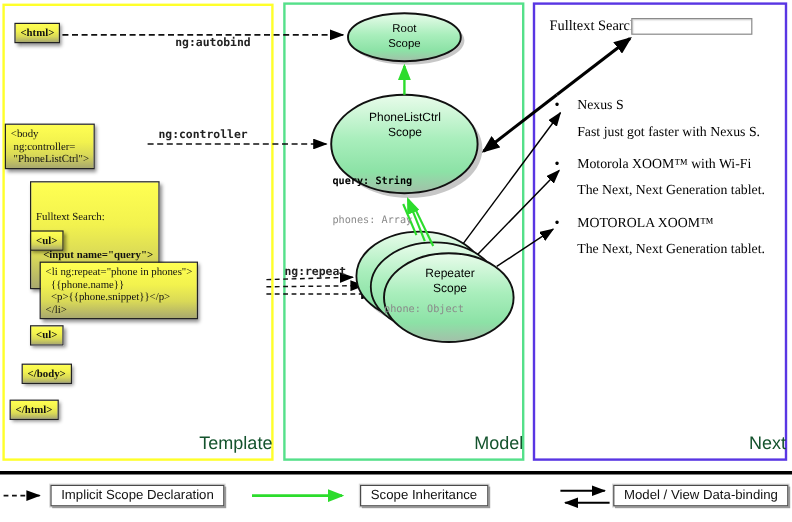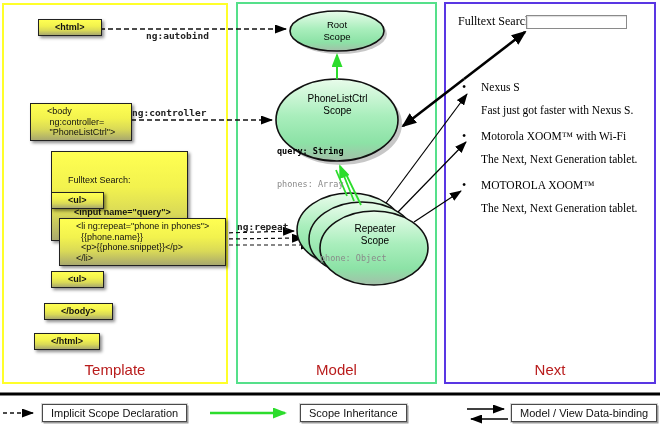--- a/index.html
+++ b/index.html
@@ -4,23 +4,23 @@
 <style>
   html,body{margin:0;padding:0;background:#ffffff;}
   #canvas{position:relative;width:660px;height:435px;background:#ffffff;
           font-family:"Liberation Sans",sans-serif;overflow:hidden;}
   
   .code-box{
     position:absolute;
     background:linear-gradient(180deg,#ffff52 0%,#f2f24e 40%,#d9d957 70%,#a9a96e 100%);
     border:1px solid #222;
     box-shadow:2px 2px 3px rgba(0,0,0,0.45);
-    font-family:Liberation Sans, sans-serif;
+    font-family:Liberation Serif, serif;
     font-size:9px;line-height:10.5px;color:#111;
-    padding:2px 16px;white-space:pre;margin-left:26px;
+    padding:2px 4px;white-space:pre;
   }
   .code-bold{font-weight:bold;}
   
   .anno{
     position:absolute;font-family:"DejaVu Sans Mono",monospace;
     font-weight:bold;font-size:9.5px;color:#222;white-space:pre;
   }
   
   .scope-title{
     position:absolute;text-align:center;font-size:10px;line-height:12px;
@@ -28,21 +28,21 @@
   }
   .scope-props{
     position:absolute;
     font-family:"DejaVu Sans Mono",monospace;
     font-size:8.5px;line-height:11px;white-space:pre;
   }
   .prop-bold{font-weight:bold;color:#000;}
   .prop-gray{color:#8a8a8a;}
   
   .col-label{
-    position:absolute;font-size:15px;color:#b91c1c;text-align:center;
+    position:absolute;font-size:15px;color:#14532d;text-align:right;
   }
   
   .view-serif{font-family:"Liberation Serif",serif;color:#000;}
   .search-row{position:absolute;left:458px;top:14px;font-size:12px;}
   .view-input{
     position:absolute;left:526px;top:15px;width:99px;height:12px;
     background:#fff;border:1px solid #8a8a8a;box-shadow:inset 1px 1px 1px #ddd;
   }
   .v-items{position:absolute;left:462px;top:80px;width:192px;font-size:11.5px;}
   .v-name{margin-bottom:9px;white-space:nowrap;}

